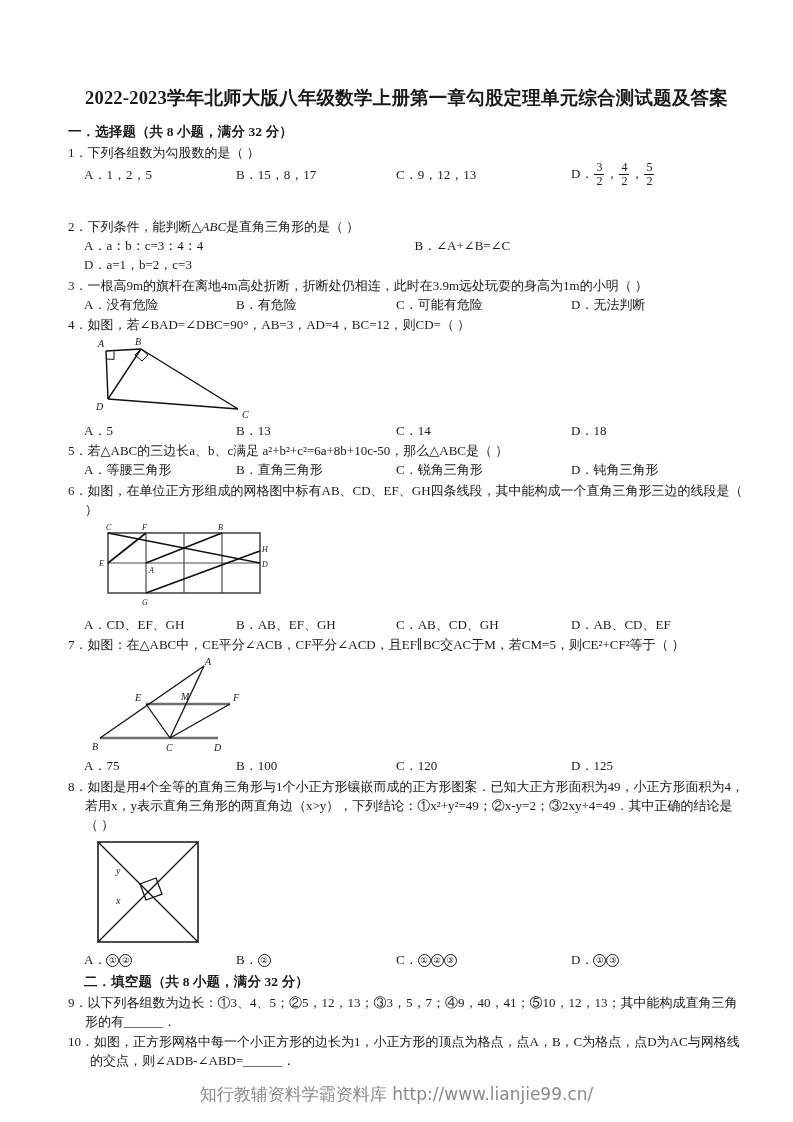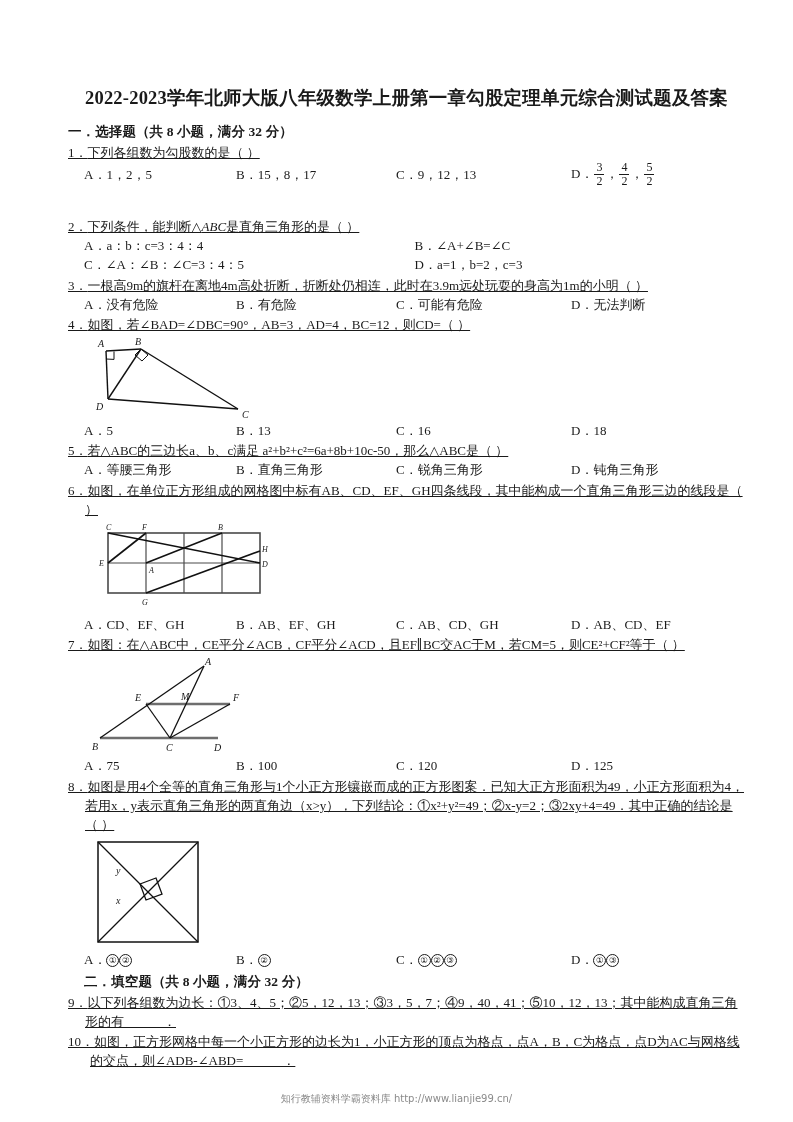--- a/index.html
+++ b/index.html
@@ -36,21 +36,20 @@
     font-size: 13.5px;
     font-weight: bold;
     margin: 4px 0 2px 0;
     letter-spacing: 0.1px;
   }
   .q {
     font-size: 13px;
     line-height: 1.47;
     margin: 1px 0 0 0;
     position: relative;
-    text-decoration: underline;
   }
   .q-num { white-space: nowrap; }
   .hang {
     padding-left: 17px;
     text-indent: -17px;
   }
   .opts {
     display: flex;
     font-size: 13px;
     line-height: 1.5;
@@ -87,21 +86,21 @@
     font-size: 8.5px;
     vertical-align: 1px;
     margin: 0 0px;
   }
   .footer {
     position: absolute;
     left: 0;
     bottom: 16px;
     width: 793px;
     text-align: center;
-    font-size: 10px;
+    font-size: 17px;
     color: #8a8a8a;
     font-family: "DejaVu Sans", "Liberation Sans", sans-serif;
   }
   svg { display: block; }
   .fig-label {
     font-family: "Liberation Serif", serif;
     font-style: italic;
     font-size: 10px;
     fill: #1a1a1a;
   }
@@ -134,21 +133,20 @@
   </div>
 
   <div class="q" style="margin-top:28px;">
     <span class="q-num">2．</span><span>下列条件，能判断△</span><span class="it">ABC</span><span>是直角三角形的是（        ）</span>
   </div>
   <div class="opts two-col">
     <span class="opt">A．a：b：c=3：4：4</span>
     <span class="opt">B．∠A+∠B=∠C</span>
   </div>
   <div class="opts two-col">
-    <span class="opt">C．∠A：∠B：∠C=3：4：5</span>
     <span class="opt">D．a=1，b=2，c=3</span>
   </div>
 
   <div class="q hang">
     <span class="q-num">3．</span><span>一根高9m的旗杆在离地4m高处折断，折断处仍相连，此时在3.9m远处玩耍的身高为1m的小明（        ）</span>
   </div>
   <div class="opts four-wide">
     <span class="opt">A．没有危险</span>
     <span class="opt">B．有危险</span>
     <span class="opt">C．可能有危险</span>
@@ -174,21 +172,21 @@
       <text class="fig-label" x="12" y="10">A</text>
       <text class="fig-label" x="49" y="8">B</text>
       <text class="fig-label" x="10" y="73">D</text>
       <text class="fig-label" x="156" y="81">C</text>
     </svg>
   </div>
 
   <div class="opts four-wide">
     <span class="opt">A．5</span>
     <span class="opt">B．13</span>
-    <span class="opt">C．16</span>
+    <span class="opt">C．14</span>
     <span class="opt">D．18</span>
   </div>
 
   <div class="q hang">
     <span class="q-num">5．</span><span>若△ABC的三边长a、b、c满足 a²+b²+c²=6a+8b+10c-50，那么△ABC是（        ）</span>
   </div>
   <div class="opts four-wide">
     <span class="opt">A．等腰三角形</span>
     <span class="opt">B．直角三角形</span>
     <span class="opt">C．锐角三角形</span>

